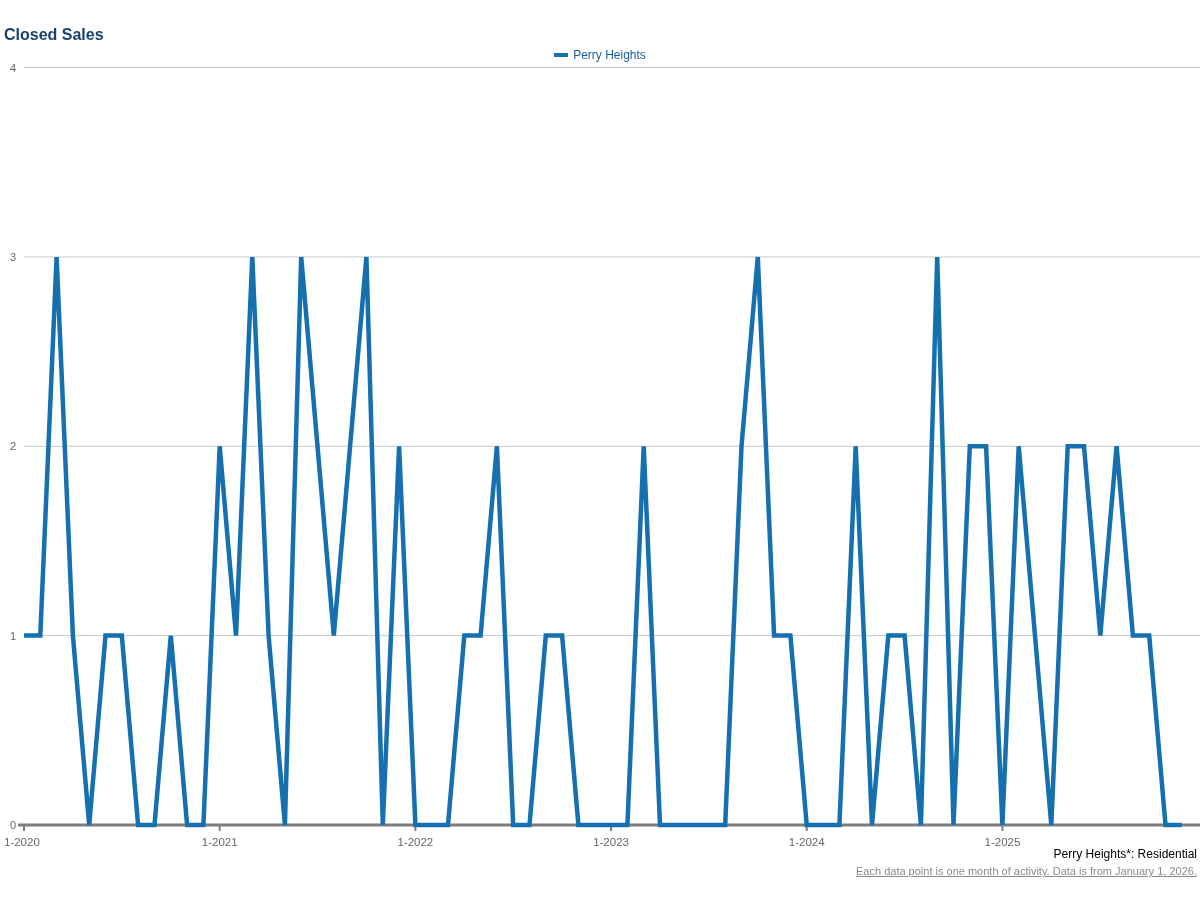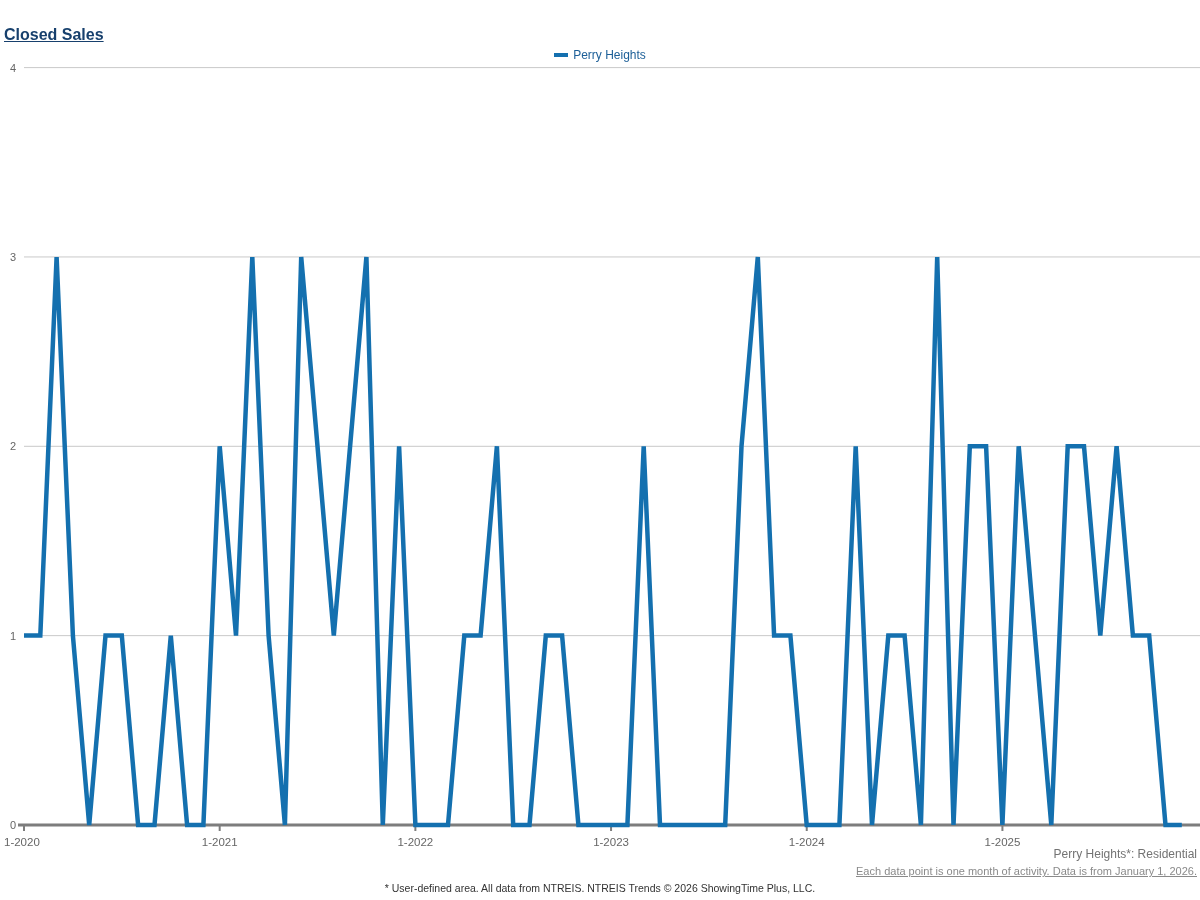--- a/index.html
+++ b/index.html
@@ -1,21 +1,21 @@
 <!DOCTYPE html>
 <html><head>
 <meta charset="utf-8">
 <style>
   html,body{margin:0;padding:0;background:#ffffff;}
   #stage{position:relative;width:1200px;height:900px;background:#ffffff;overflow:hidden;
          font-family:"Liberation Sans", sans-serif;}
   .header-bar{position:absolute;left:0;top:0;width:1200px;height:22px;background:#ececec;
               display:flex;align-items:center;justify-content:center;}
   .header-bar span{font-size:12px;color:#222222;}
-  .page-title{position:absolute;left:4px;top:26px;font-size:16px;font-weight:bold;color:#17406d;text-decoration:underline;}
+  .page-title{position:absolute;left:4px;top:26px;font-size:16px;font-weight:bold;color:#17406d;}
   .legend{position:absolute;left:0;top:48px;width:1200px;display:flex;align-items:center;
           justify-content:center;gap:5px;}
   .legend .swatch{display:inline-block;width:14px;height:4px;background:#1470af;}
   .legend .lbl{font-size:12px;color:#1b5e97;}
   #chart-wrap{position:absolute;left:0;top:0;width:1200px;height:850px;}
   .footer-link{position:absolute;right:3px;top:847px;font-size:12px;color:#2f6fa7;}
   .footer-note{position:absolute;right:3px;top:865px;font-size:11px;color:#8a8a8a;}
   .footer-credit{position:absolute;left:0;top:882px;width:1200px;text-align:center;
                  font-size:10.5px;color:#333333;}
 </style>
@@ -50,16 +50,15 @@
         <text x="415.369014084507" y="846" text-anchor="middle" font-size="11.5" fill="#666666">1-2022</text>
         <line x1="611.0535211267605" x2="611.0535211267605" y1="825" y2="831" stroke="#7d7d7d" stroke-width="2"></line>
         <text x="611.0535211267605" y="846" text-anchor="middle" font-size="11.5" fill="#666666">1-2023</text>
         <line x1="806.738028169014" x2="806.738028169014" y1="825" y2="831" stroke="#7d7d7d" stroke-width="2"></line>
         <text x="806.738028169014" y="846" text-anchor="middle" font-size="11.5" fill="#666666">1-2024</text>
         <line x1="1002.4225352112675" x2="1002.4225352112675" y1="825" y2="831" stroke="#7d7d7d" stroke-width="2"></line>
         <text x="1002.4225352112675" y="846" text-anchor="middle" font-size="11.5" fill="#666666">1-2025</text>
         <polyline points="24.0,635.6 40.3,635.6 56.6,257.0 72.9,635.6 89.2,825.0 105.5,635.6 121.8,635.6 138.1,825.0 154.5,825.0 170.8,635.6 187.1,825.0 203.4,825.0 219.7,446.3 236.0,635.6 252.3,257.0 268.6,635.6 284.9,825.0 301.2,257.0 317.5,446.3 333.8,635.6 350.1,446.3 366.4,257.0 382.8,825.0 399.1,446.3 415.4,825.0 431.7,825.0 448.0,825.0 464.3,635.6 480.6,635.6 496.9,446.3 513.2,825.0 529.5,825.0 545.8,635.6 562.1,635.6 578.4,825.0 594.7,825.0 611.1,825.0 627.4,825.0 643.7,446.3 660.0,825.0 676.3,825.0 692.6,825.0 708.9,825.0 725.2,825.0 741.5,446.3 757.8,257.0 774.1,635.6 790.4,635.6 806.7,825.0 823.0,825.0 839.4,825.0 855.7,446.3 872.0,825.0 888.3,635.6 904.6,635.6 920.9,825.0 937.2,257.0 953.5,825.0 969.8,446.3 986.1,446.3 1002.4,825.0 1018.7,446.3 1035.0,635.6 1051.3,825.0 1067.7,446.3 1084.0,446.3 1100.3,635.6 1116.6,446.3 1132.9,635.6 1149.2,635.6 1165.5,825.0 1181.8,825.0" fill="none" stroke="#1470af" stroke-width="4.5" stroke-linejoin="miter"></polyline>
       </svg></div>
 
-  <div class="footer-link" style="color: #737373; padding-left: 26px;">Perry Heights*: Residential</div>
+  <div class="footer-link" style="color: #000000; padding-left: 26px;">Perry Heights*: Residential</div>
   <div class="footer-note" style="color: rgb(138, 138, 138); text-decoration: underline;">Each data point is one month of activity. Data is from January 1, 2026.</div>
-  <div class="footer-credit" style="color: rgb(51, 51, 51);">* User-defined area. All data from NTREIS. NTREIS Trends © 2026 ShowingTime Plus, LLC.</div>
 </div>
 
 </body></html>

